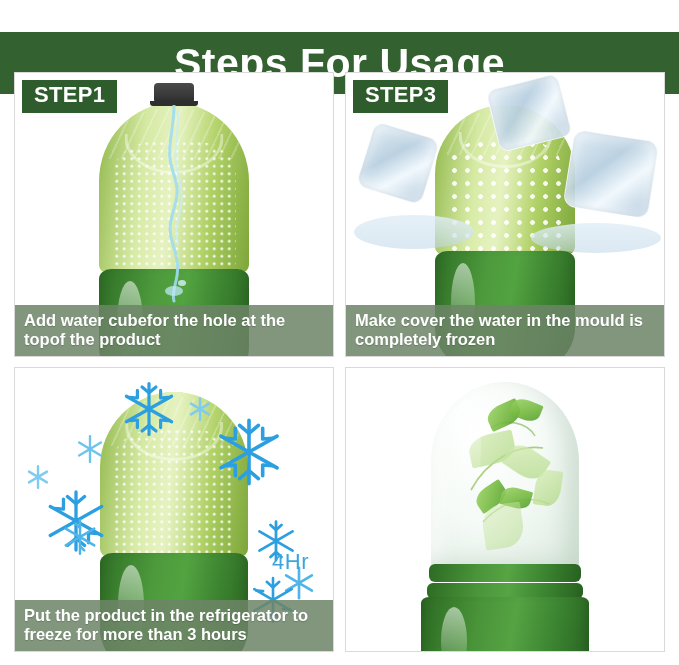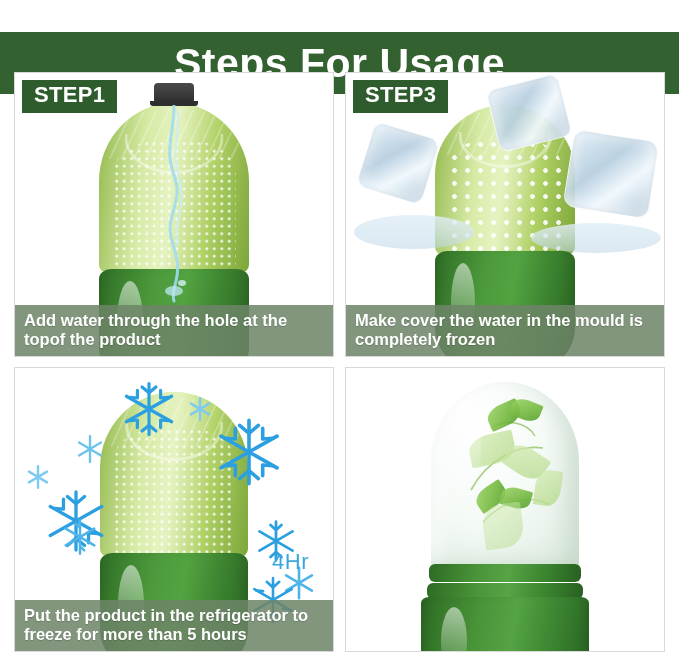--- a/index.html
+++ b/index.html
@@ -310,21 +310,21 @@
           <div class="cap-ridges"></div>
           <div class="cap-vshape"></div>
           <div class="cap-dots"></div>
         </div>
         <div class="body-base" style="width:150px;height:130px;top:196px;">
           <div class="gloss" style="left:18px;top:12px;width:26px;height:82px;"></div>
         </div>
       </div>
 
       <div class="step-badge">STEP1</div>
-      <div class="caption">Add water through the hole at the topof the product</div>
+      <div class="caption">Add water cubefor the hole at the topof the product</div>
     </div>
 
     <div class="panel">
       <div class="scene">
 
         <div class="ice-cube" style="width:72px;height:62px;top:8px;left:146px;border-radius:10px;transform:rotate(-14deg);"></div>
         <div class="ice-cube" style="width:84px;height:76px;top:62px;left:222px;border-radius:12px;transform:rotate(9deg);"></div>
         <div class="ice-cube" style="width:66px;height:66px;top:56px;left:18px;border-radius:11px;transform:rotate(17deg);"></div>
         <div class="ice-splash" style="width:120px;height:34px;top:142px;left:8px;"></div>
         <div class="ice-splash" style="width:130px;height:30px;top:150px;left:185px;"></div>
@@ -420,21 +420,21 @@
           <div class="cap-vshape"></div>
           <div class="cap-dots"></div>
         </div>
         <div class="body-base" style="width:148px;height:128px;top:185px;">
           <div class="gloss" style="left:18px;top:12px;width:26px;height:80px;"></div>
         </div>
 
         <div class="hr-label" style="right:24px;bottom:76px;">4Hr</div>
       </div>
 
-      <div class="caption">Put the product in the refrigerator to freeze for more than 5 hours</div>
+      <div class="caption">Put the product in the refrigerator to freeze for more than 3 hours</div>
     </div>
 
     <div class="panel">
       <div class="scene">
 
         <div class="shadow-ellipse" style="width:160px;height:22px;bottom:40px;"></div>
 
         <div class="dome" style="width:148px;height:190px;top:14px;">
           <svg width="148" height="190" viewBox="0 0 148 190" style="position:absolute;inset:0;">
             <g opacity="0.92">

